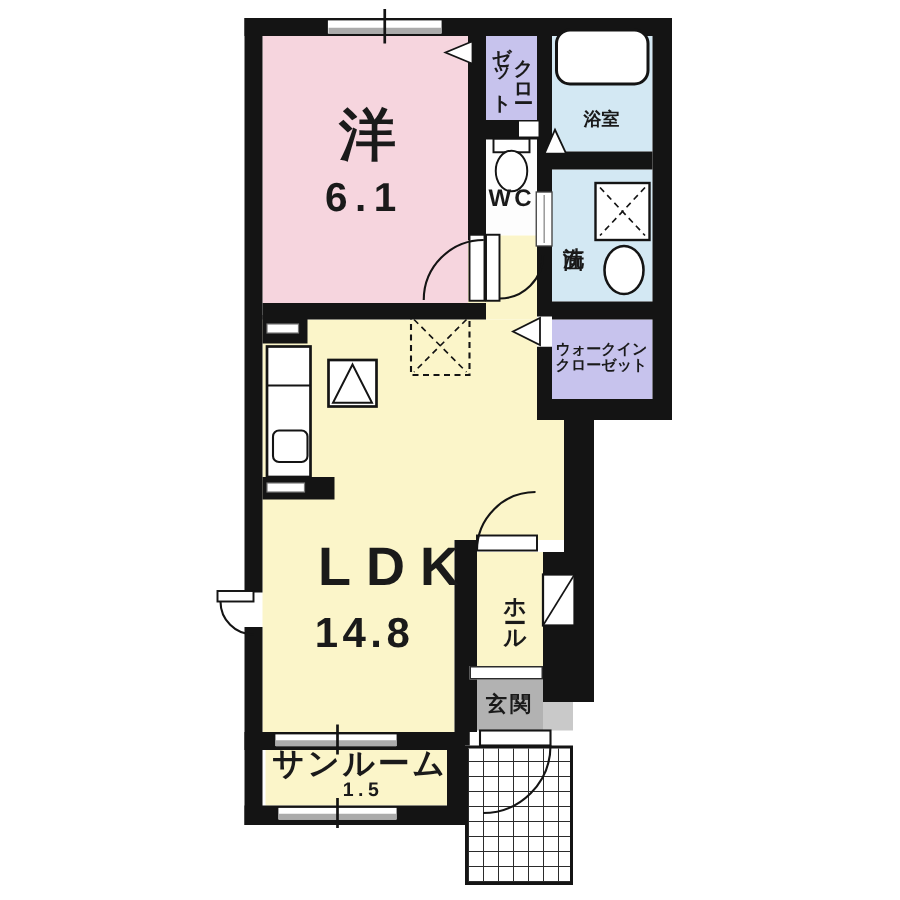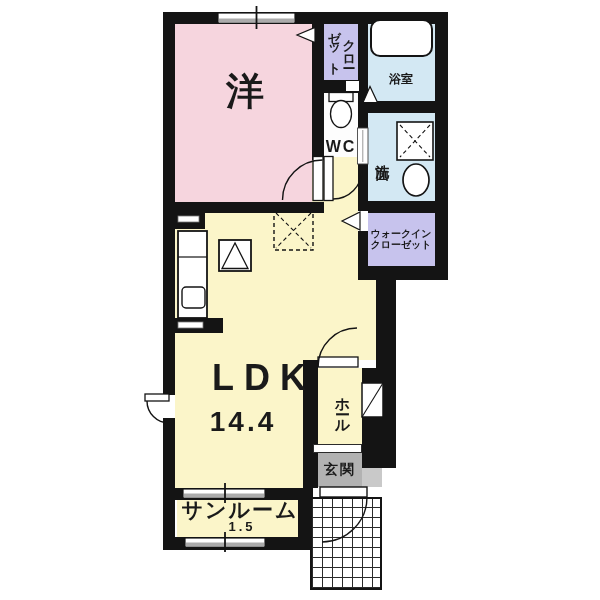--- a/index.html
+++ b/index.html
@@ -163,26 +163,27 @@
     </g>
     <g>
       <polygon points="363,102.5 377.5,102.5 370,86.5" fill="#fff" stroke="#141414" stroke-width="1.2"></polygon>
     </g>
     <g>
       <polygon points="360,212 360,230 342,221" fill="#fff" stroke="#141414" stroke-width="1.2"></polygon>
     </g>
   </svg>
 
   <div class="label" style="left:245px;top:91px;font-size:38px;">洋</div>
+  <div class="label" style="left:243px;top:132px;font-size:27px;letter-spacing:5px;">6.1</div>
   <div class="label vert" style="left:341px;top:46px;font-size:13px;letter-spacing:1px;">クロー
 ゼット</div>
   <div class="label" style="left:401px;top:80px;font-size:12px;">浴室</div>
-  <div class="label" style="left:341px;top:147px;font-size:16px;letter-spacing:2px;">WC</div>
+  <div class="label" style="left:341px;top:133px;font-size:16px;letter-spacing:2px;">WC</div>
   <div class="label vert" style="left:382px;top:156px;font-size:14px;">洗面</div>
   <div class="label" style="left:401px;top:239px;font-size:10px;">ウォークイン
 クローゼット</div>
   <div class="label" style="left:264px;top:378px;font-size:36px;letter-spacing:10px;">LDK</div>
-  <div class="label" style="left:243px;top:422px;font-size:28px;letter-spacing:3px;">14.4</div>
+  <div class="label" style="left:243px;top:422px;font-size:28px;letter-spacing:3px;">14.8</div>
   <div class="label vert" style="left:342px;top:408px;font-size:15px;">ホール</div>
   <div class="label" style="left:340px;top:470px;font-size:14px;letter-spacing:2px;">玄関</div>
   <div class="label" style="left:240px;top:510px;font-size:21px;letter-spacing:2px;">サンルーム</div>
   <div class="label" style="left:242px;top:527px;font-size:13px;letter-spacing:3px;">1.5</div>
 </div>
 
 </body></html>

